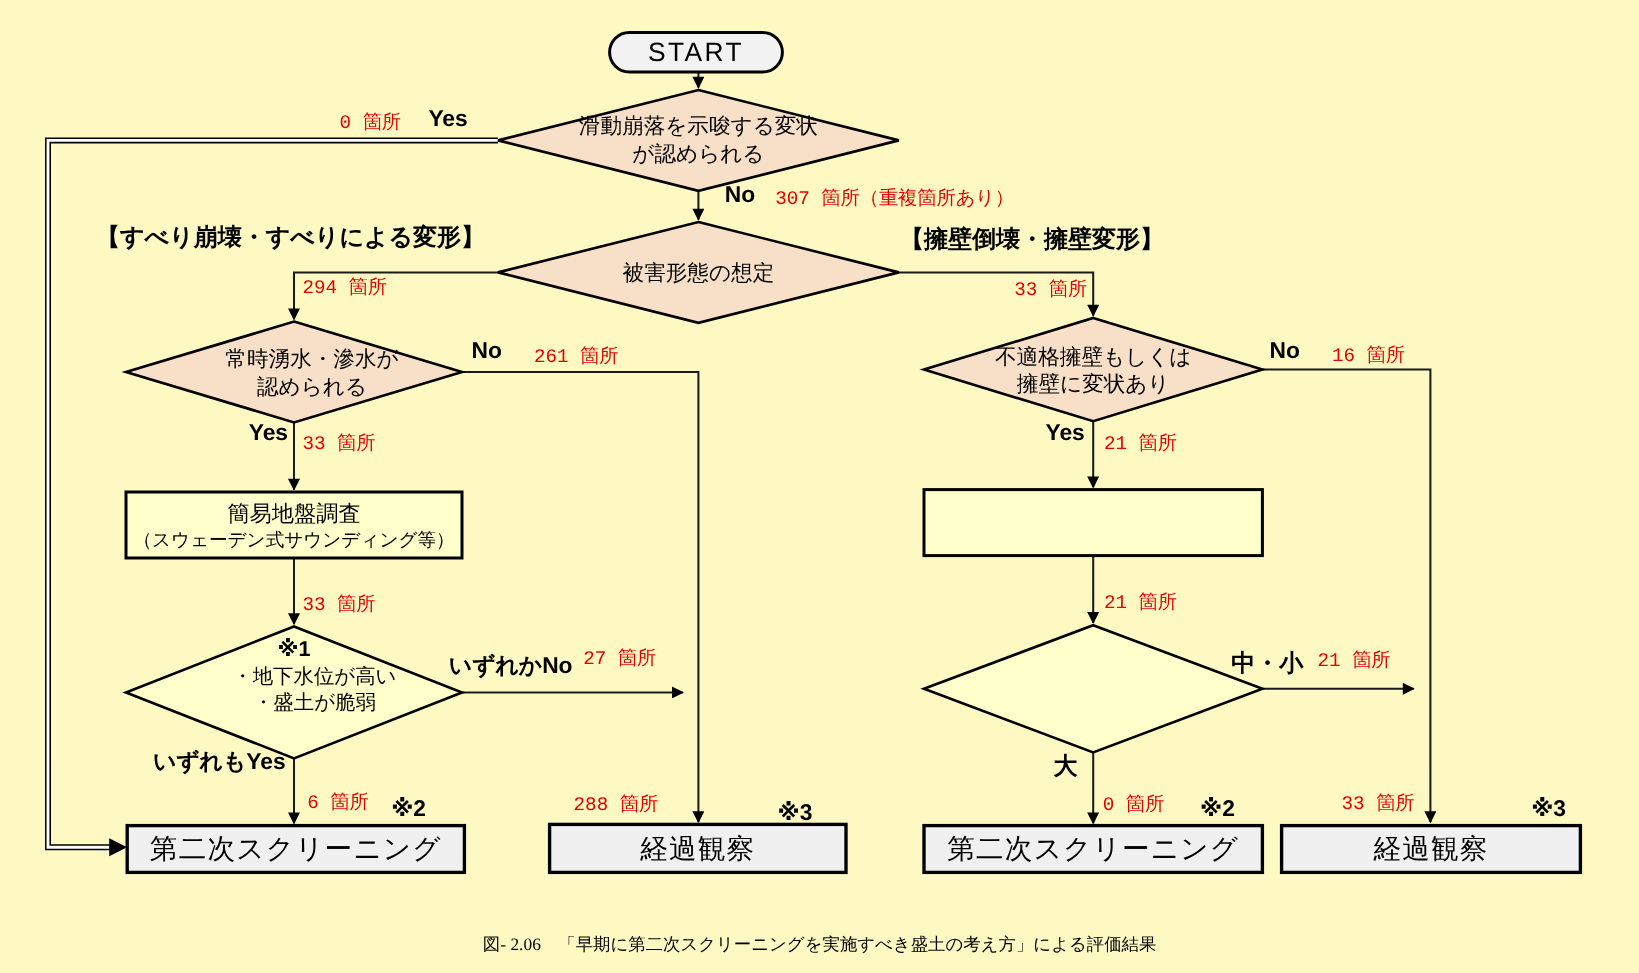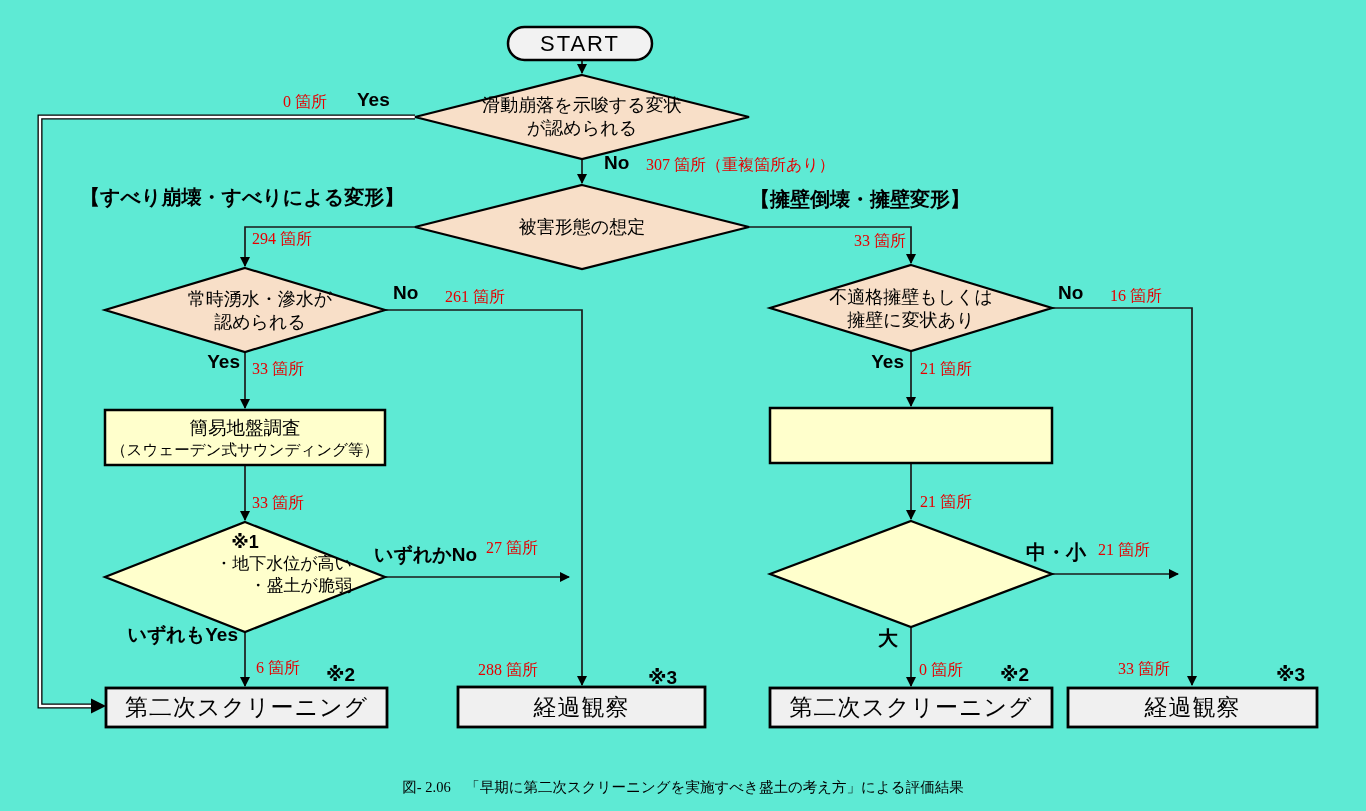--- a/index.html
+++ b/index.html
@@ -4,21 +4,21 @@
 <style>
   :root{
     --decision-fill:#F8DFC8;
     --action-fill:#FFFFCC;
     --result-fill:#F0F0F0;
     --count-red:#E60000;
     --line:#1A1A1A;
   }
   html,body{margin:0;padding:0;background:#ffffff;}
   #canvas{
-    position:relative;width:1366px;height:811px;background:#5eead4;overflow:hidden;
+    position:relative;width:1366px;height:811px;background:#fef9c3;overflow:hidden;
     font-family:"Liberation Sans","DejaVu Sans",sans-serif;color:#000;
   }
   #wires{position:absolute;left:0;top:0;width:1366px;height:811px;}
   .edge{stroke:var(--line);stroke-width:1.7;fill:none;}
   .edge-double-outer{stroke:#000;stroke-width:5;fill:none;}
   .edge-double-inner{stroke:#fff;stroke-width:2.4;fill:none;}
   .decision-shape{fill:var(--decision-fill);stroke:#000;stroke-width:2.2;}
   .criteria-shape{fill:var(--action-fill);stroke:#000;stroke-width:2.2;}
   .action-shape{fill:var(--action-fill);stroke:#000;stroke-width:2.5;}
   .result-shape{fill:var(--result-fill);stroke:#000;stroke-width:2.8;}
@@ -26,24 +26,24 @@
   .node-text{position:absolute;text-align:center;font-size:18px;line-height:1.25;white-space:pre-line;}
   .box-flex{position:absolute;display:flex;flex-direction:column;align-items:center;justify-content:center;text-align:center;}
   .start-text{font-size:22px;letter-spacing:2px;font-weight:500;}
   .result-text{font-size:23px;letter-spacing:1px;}
   .survey-l1{font-size:18.5px;}
   .survey-l2{font-size:15.5px;}
   .box2-text{font-size:19px;}
   .header{position:absolute;font-weight:bold;font-size:20px;}
   .decision-lbl{position:absolute;font-weight:bold;font-size:19px;}
   .decision-lbl.big{font-size:20px;}
-  .count{position:absolute;font-family:Liberation Serif, serif;font-size:16px;color:var(--count-red);}
+  .count{position:absolute;font-family:Liberation Mono, monospace;font-size:16px;color:var(--count-red);}
   .refmark{position:absolute;font-weight:bold;font-size:19px;}
   .note-line{position:absolute;text-align:center;font-weight:bold;font-size:18px;}
-  .bullets{position:absolute;text-align:right;font-size:17px;line-height:1.3;white-space:pre-line;}
+  .bullets{position:absolute;text-align:center;font-size:17px;line-height:1.3;white-space:pre-line;}
   .caption{position:absolute;left:0;top:778px;width:1366px;text-align:center;
     font-family:"Liberation Serif","DejaVu Serif",serif;font-size:14.5px;}
   .r{text-align:right;}
 </style>
 </head>
 <body>
 
 <div id="canvas">
 
   <svg id="wires" viewBox="0 0 1366 811" xmlns="http://www.w3.org/2000/svg">

